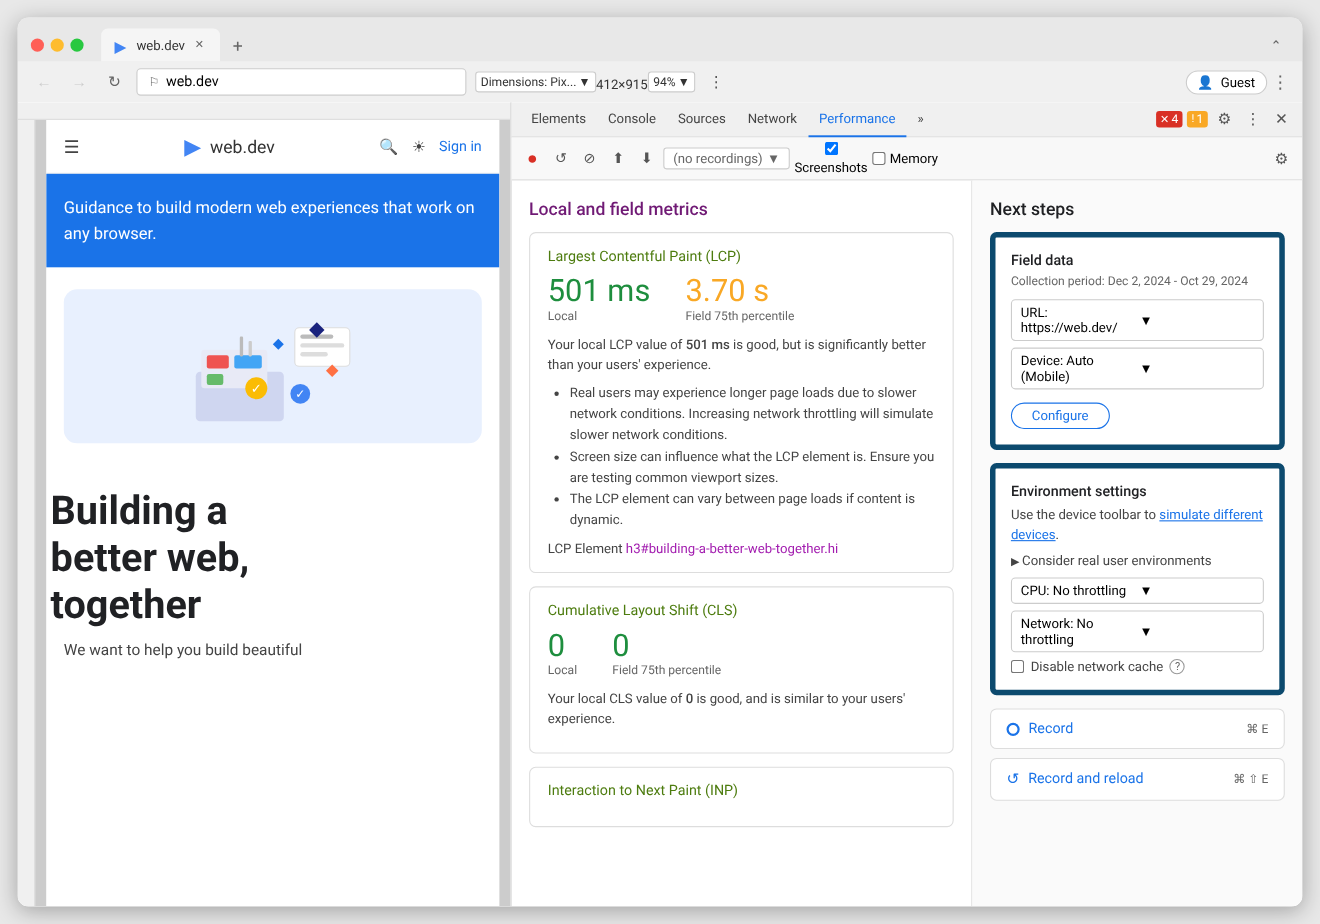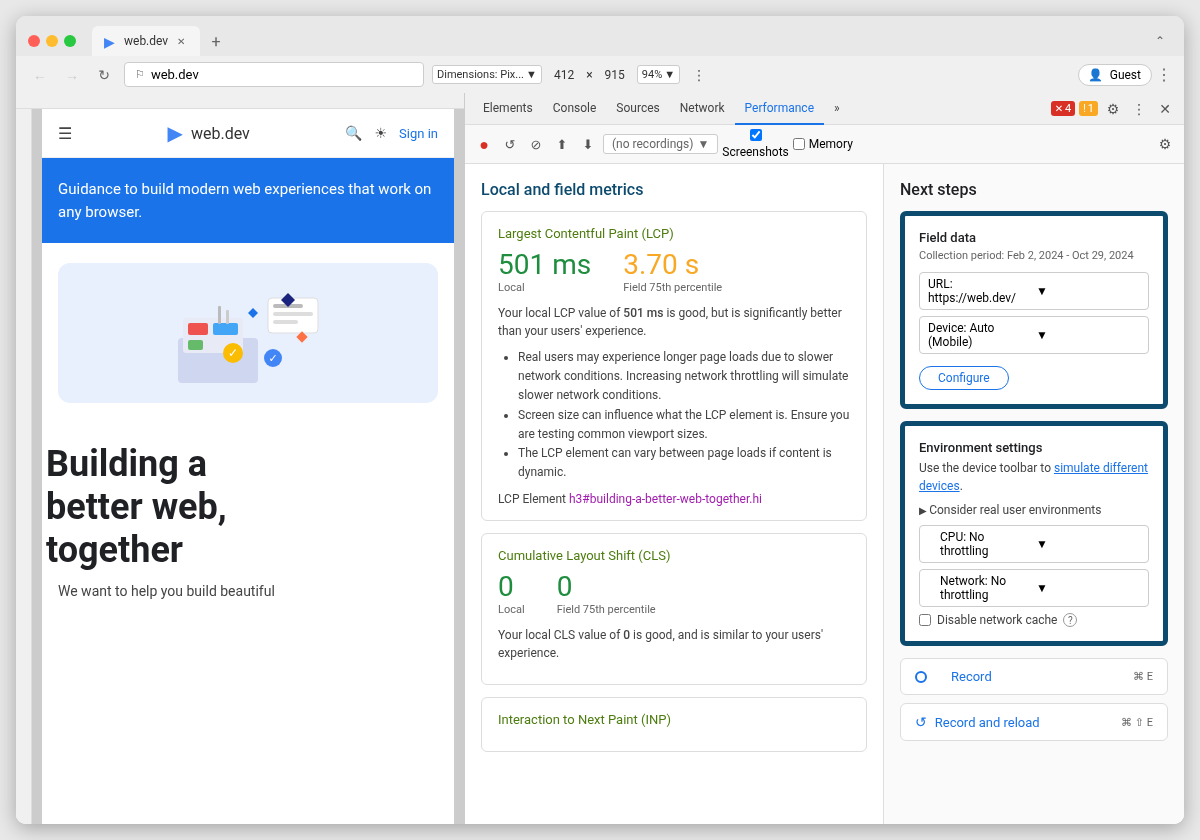--- a/index.html
+++ b/index.html
@@ -116,22 +116,22 @@
       padding: 4px 10px;
       font-size: 13px;
       display: flex;
       align-items: center;
       gap: 6px;
       max-width: 300px;
     }
     .address-input .lock-icon { color: #666; font-size: 11px; }
     .dimensions-bar {
       display: flex;
-      align-items: center;
-      gap: 12px;
+      align-items: flex-end;
+      gap: 0;
       font-size: 12px;
       color: #333;
     }
     .dim-select {
       background: white;
       border: 1px solid #ccc;
       border-radius: 3px;
       padding: 2px 4px;
       font-size: 11px;
       display: flex; align-items: center; gap: 2px;
@@ -277,21 +277,21 @@
       overflow-y: auto;
       padding: 16px;
       background: #fafafa;
       flex-shrink: 0;
     }
 
     
     .section-title {
       font-size: 16px;
       font-weight: 500;
-      color: #0c4a6e;
+      color: #701a75;
       margin-bottom: 12px;
     }
     .metric-card {
       background: white;
       border: 1px solid #ddd;
       border-radius: 6px;
       padding: 14px 16px;
       margin-bottom: 12px;
     }
     .metric-title {
@@ -411,21 +411,21 @@
     .consider-real {
       font-size: 12px;
       color: #444;
       margin-bottom: 8px;
       cursor: pointer;
     }
     .consider-real::before { content: '▶ '; font-size: 10px; }
     .env-select {
       border: 1px solid #ccc;
       border-radius: 4px;
-      padding: 4px 20px;
+      padding: 4px 8px;
       font-size: 12px;
       background: white;
       margin-bottom: 6px;
       display: flex; align-items: center; gap: 4px;
     }
     .env-select span { flex: 1; }
     .disable-cache {
       display: flex; align-items: center; gap: 6px;
       font-size: 12px;
       color: #444;
@@ -442,21 +442,21 @@
     .record-btn {
       display: flex; align-items: center; justify-content: space-between;
       border: 1px solid #ddd;
       border-radius: 6px;
       padding: 10px 14px;
       margin-bottom: 8px;
       background: white;
       cursor: pointer;
     }
     .record-left {
-      display: flex; align-items: center; gap: 24px;
+      display: flex; align-items: center; gap: 8px;
       font-size: 13px;
       color: #1a73e8;
     }
     .record-dot {
       width: 12px; height: 12px;
       border-radius: 50%;
       border: 2px solid #1a73e8;
     }
     .record-shortcut {
       font-size: 11px;
@@ -810,21 +810,21 @@
           <div class="metric-card">
             <div class="metric-title">Interaction to Next Paint (INP)</div>
           </div>
         </div>
 
         <div class="perf-sidebar">
           <div class="next-steps-title">Next steps</div>
 
           <div class="sidebar-card">
             <div class="sidebar-card-title">Field data</div>
-            <div class="sidebar-card-subtitle">Collection period: Feb 2, 2024 - Oct 29, 2024</div>
+            <div class="sidebar-card-subtitle">Collection period: Dec 2, 2024 - Oct 29, 2024</div>
             <div class="field-select">
               <span>URL: https://web.dev/</span>
               <span>▼</span>
             </div>
             <div class="field-select">
               <span>Device: Auto (Mobile)</span>
               <span>▼</span>
             </div>
             <div class="configure-btn">Configure</div>
           </div>

